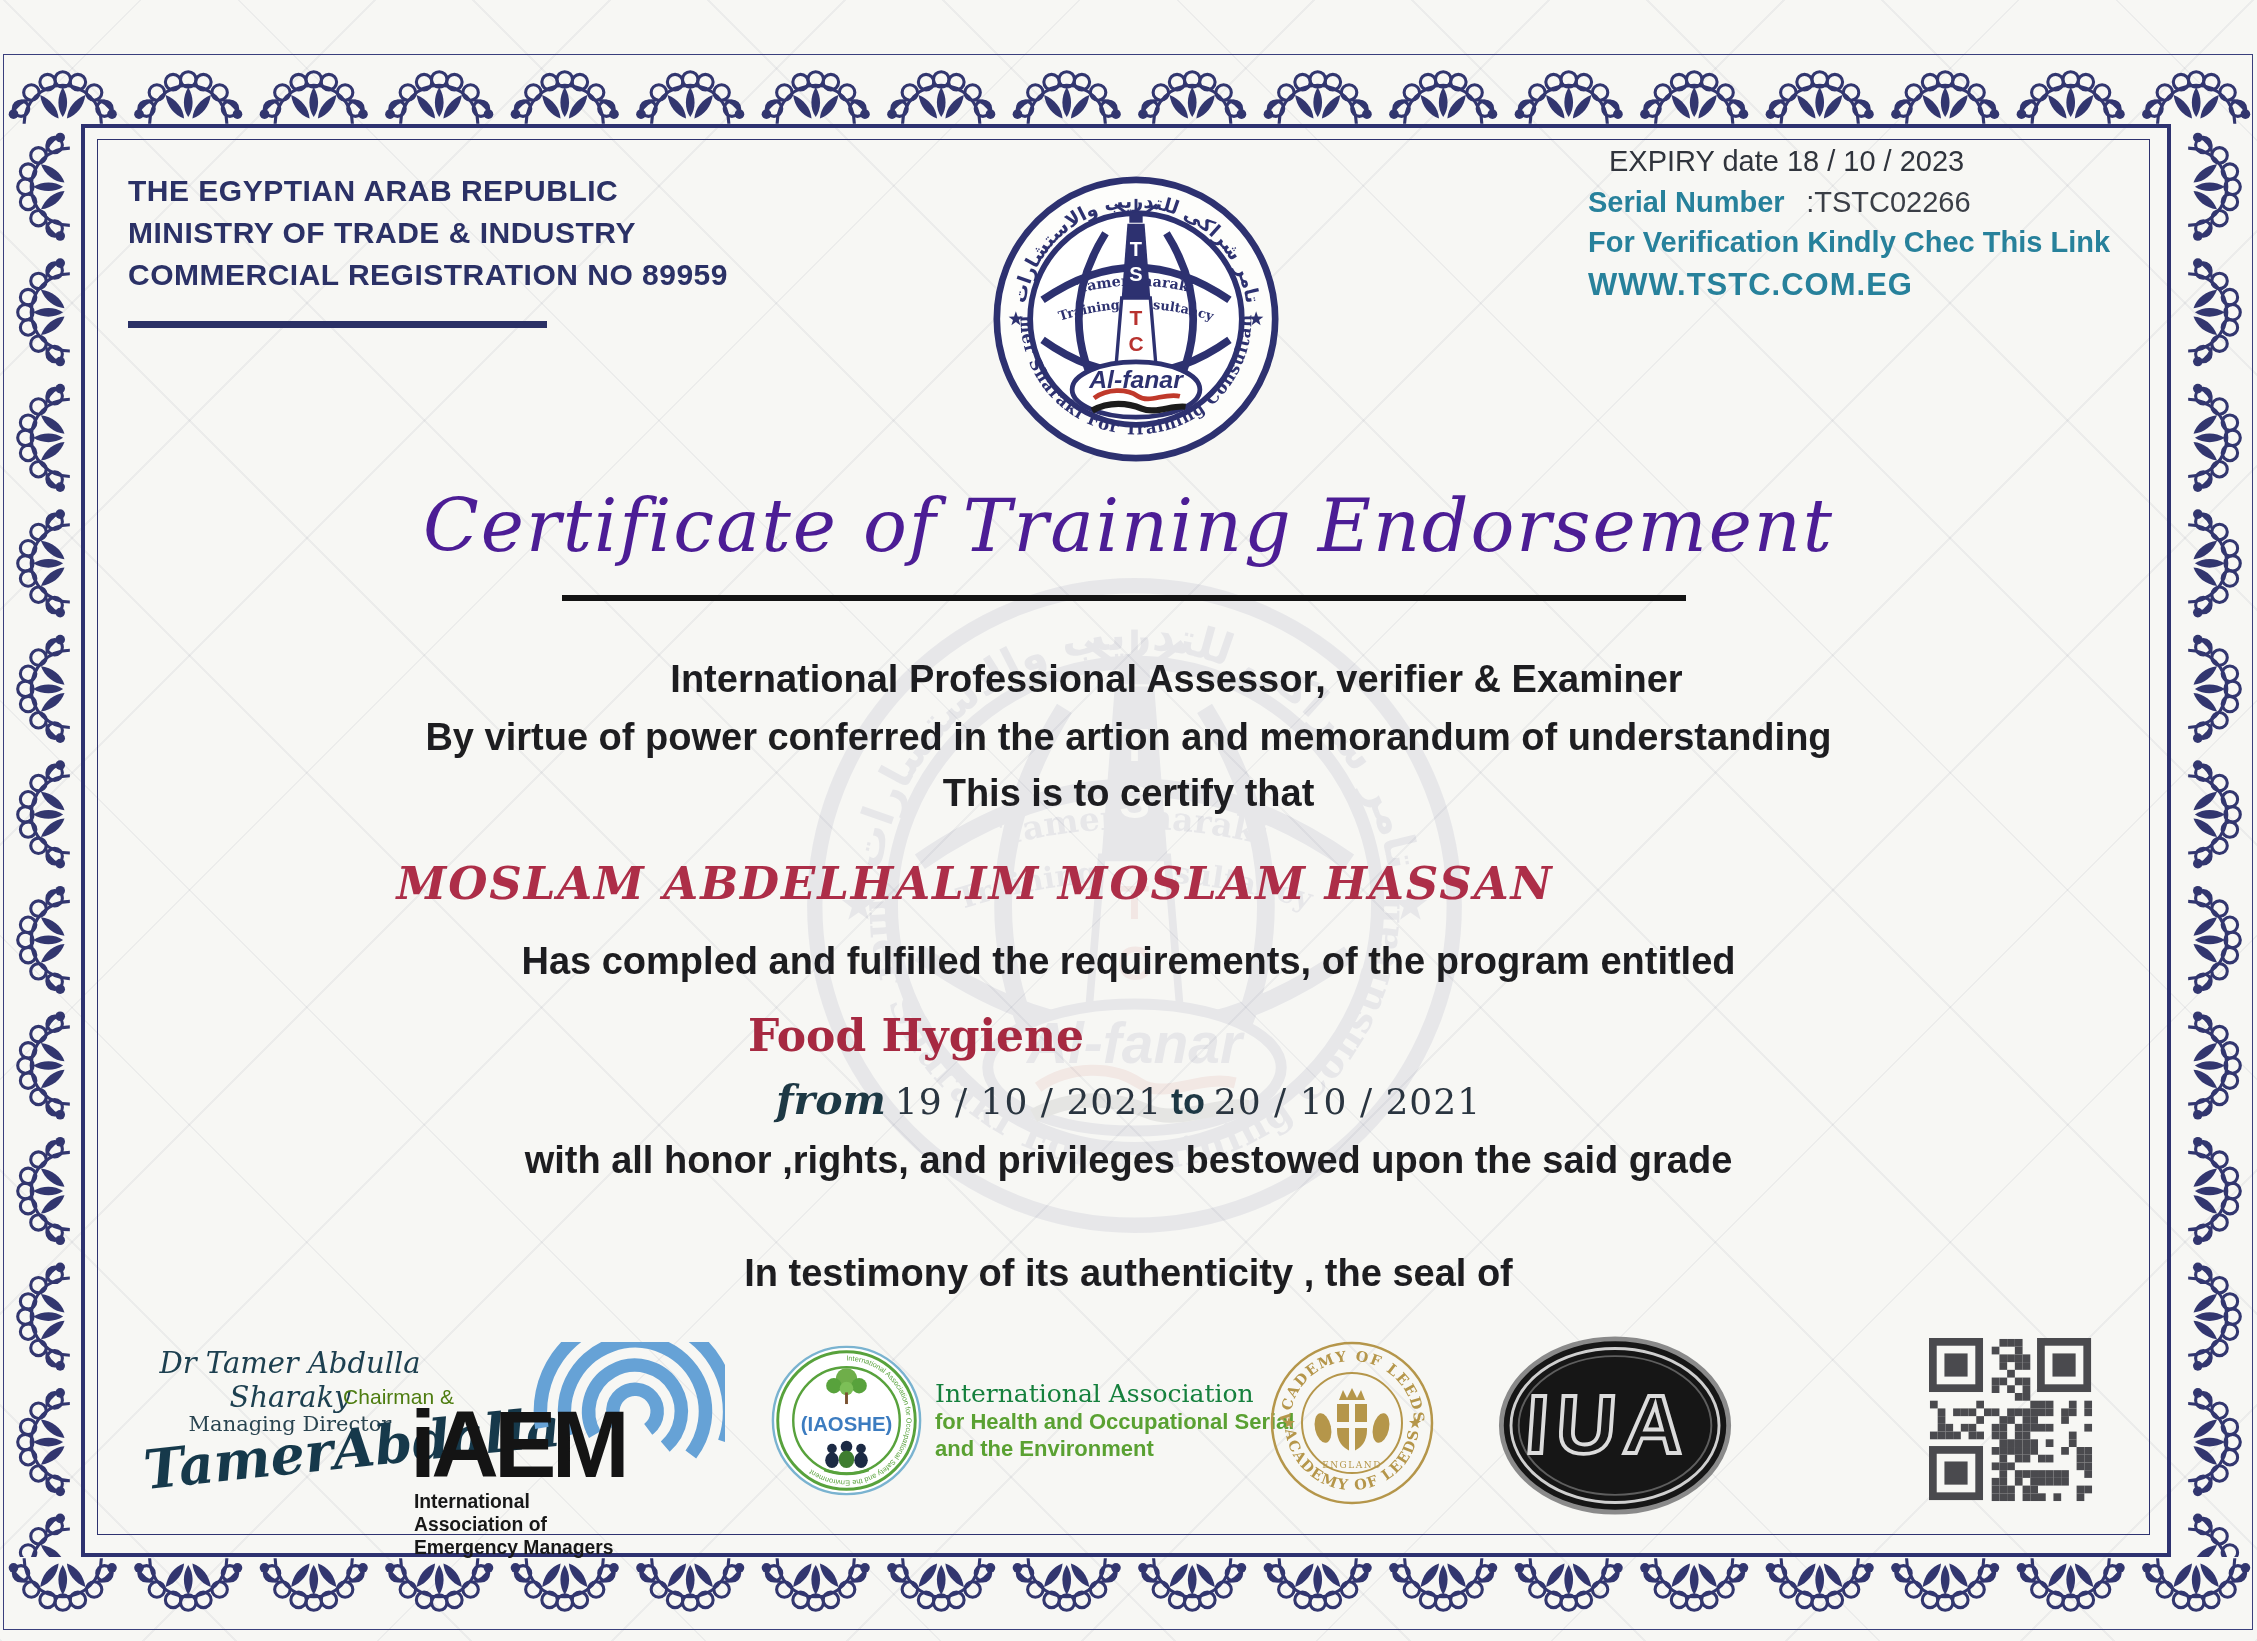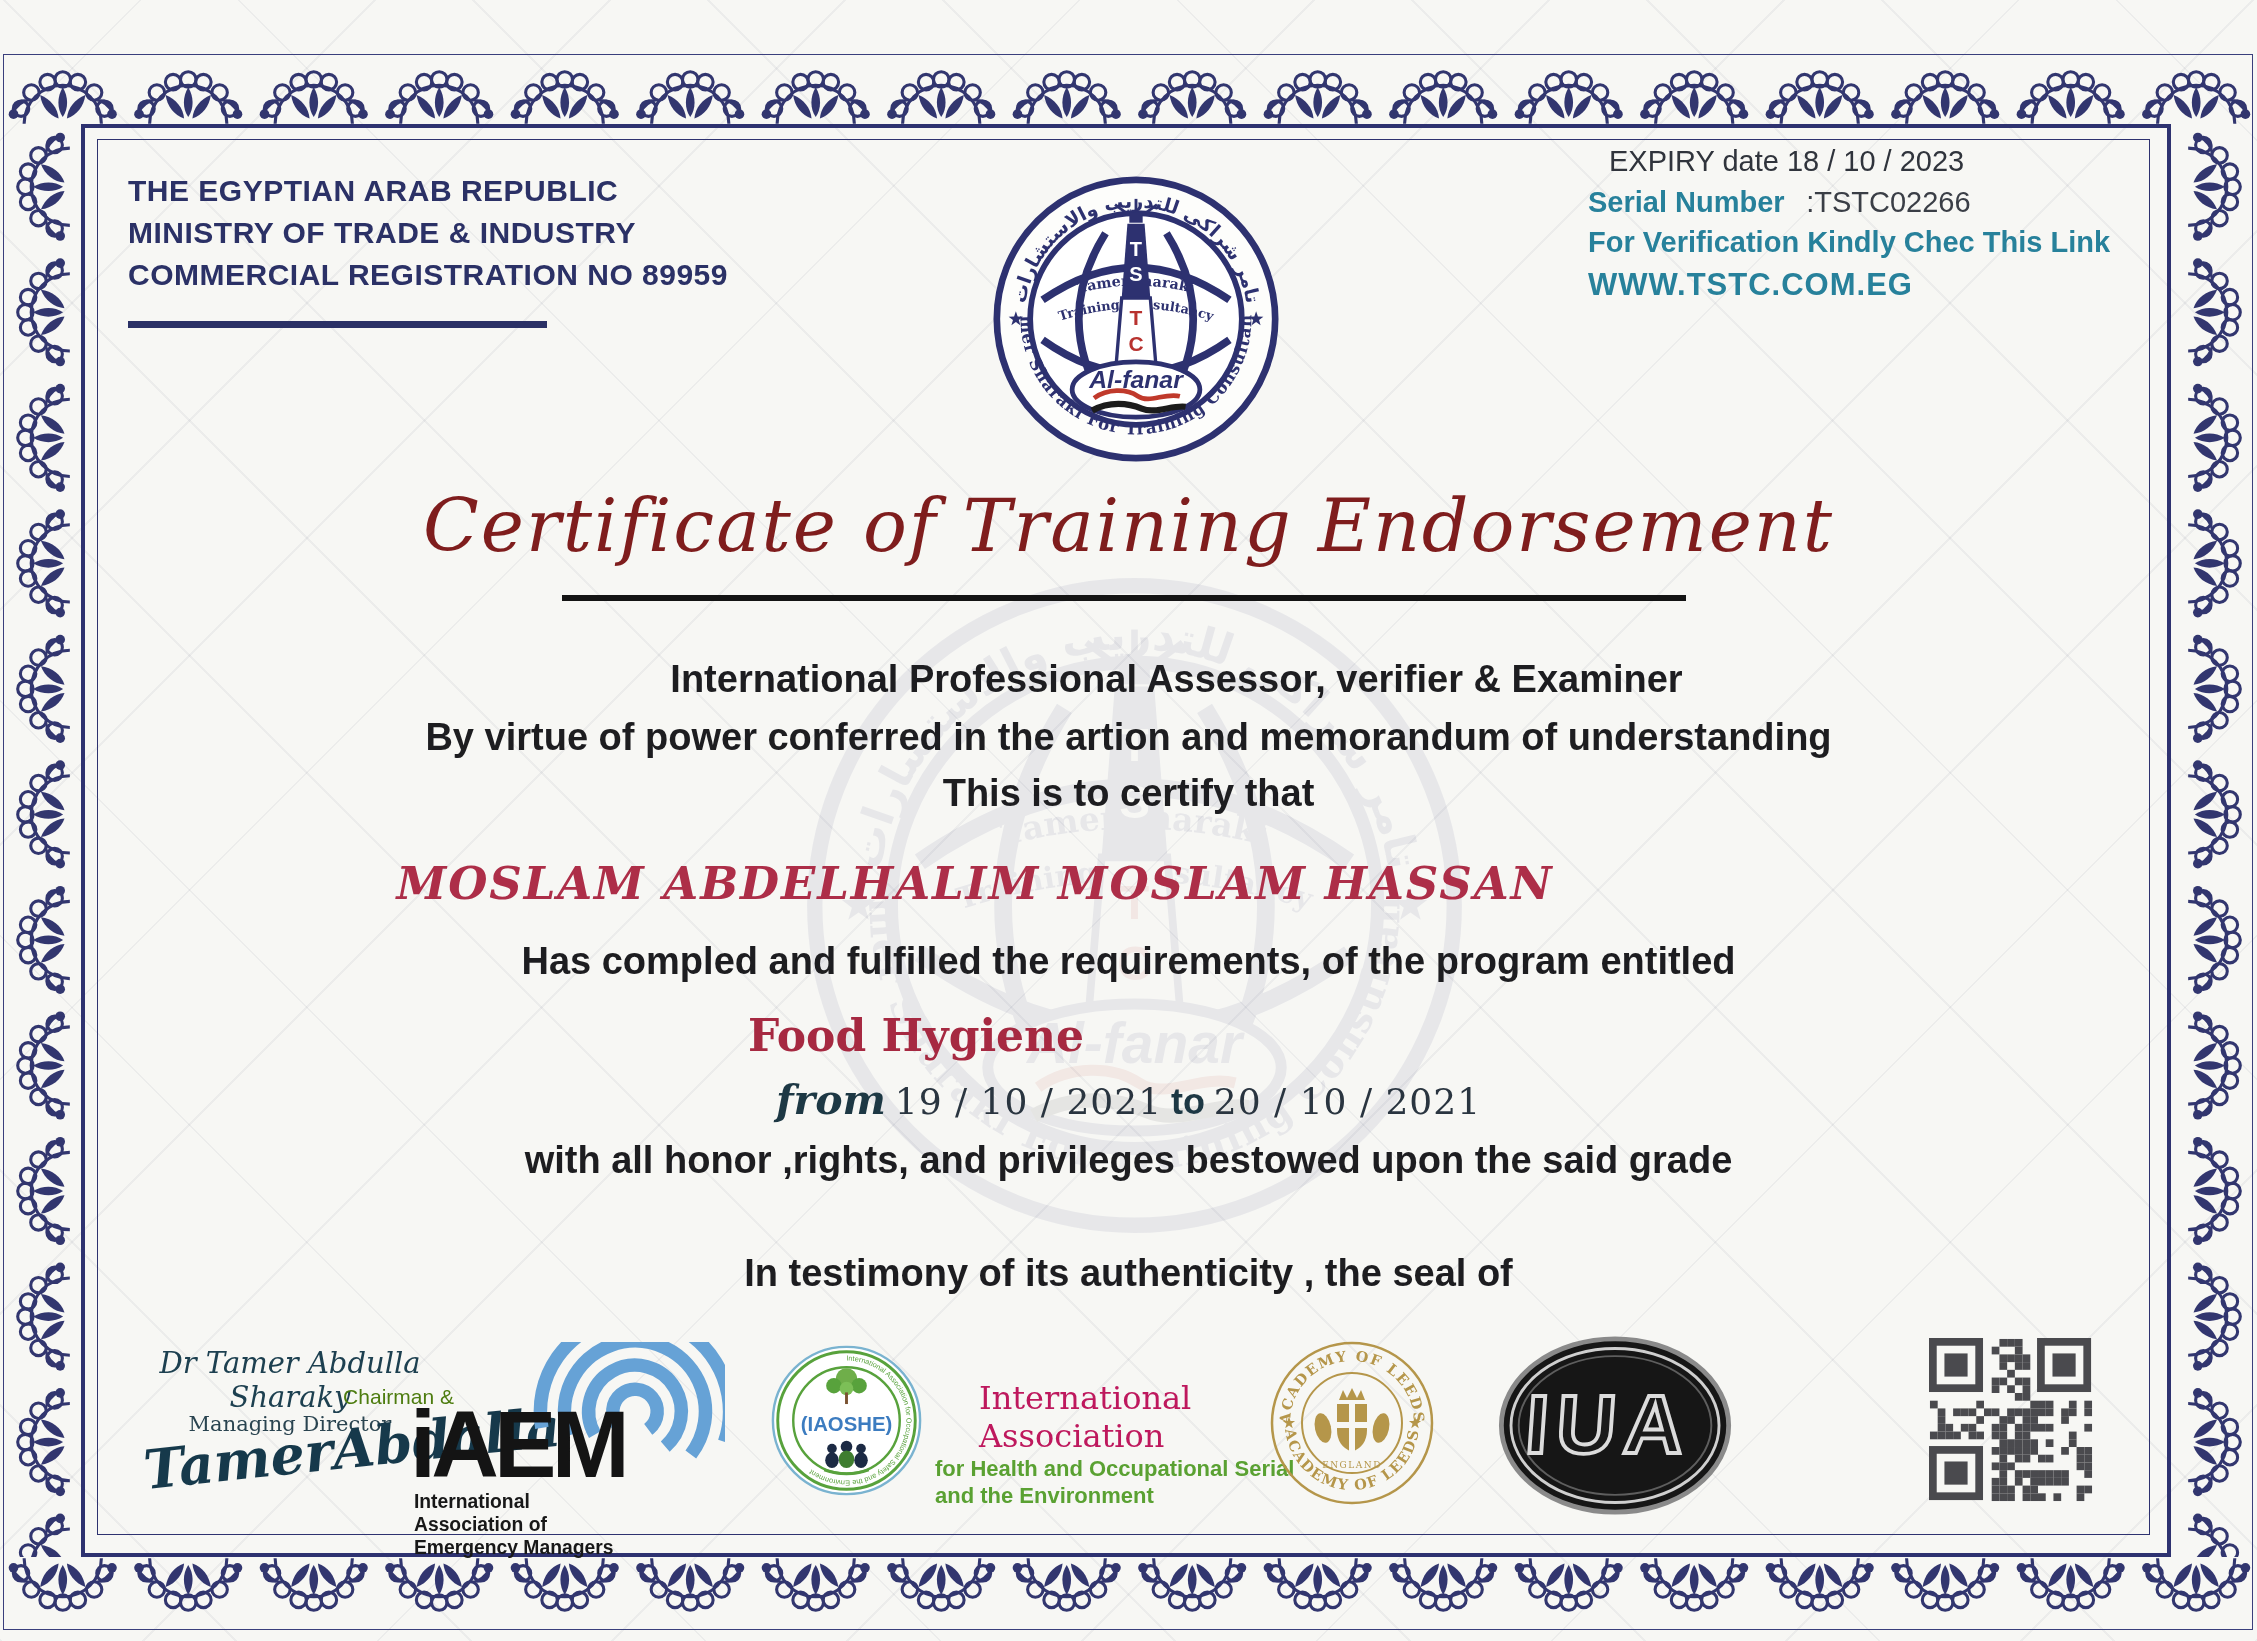--- a/index.html
+++ b/index.html
@@ -21,21 +21,21 @@
   #hdr-left-rule{left:128px;top:321px;width:419px;height:6.8px;background:#2b3166;}
   #hdr-right{left:1588px;top:145px;width:560px;font-size:29px;}
   #exp-line{color:#30343c;padding-left:21px;font-weight:400;}
   #serial-row{margin-top:7.7px;}
   #serial-label{color:#27819b;font-weight:bold;}
   #serial-value{color:#3a3e46;margin-left:13.5px;font-weight:400;}
   #verify-line{color:#27819b;font-weight:bold;margin-top:7.7px;}
   #site-line{color:#27819b;font-weight:bold;margin-top:7.7px;font-size:31px;letter-spacing:1px;}
   
   #title{left:0;width:2257px;top:483px;text-align:center;font-family:"DejaVu Serif",serif;
-         font-style:italic;font-size:73px;color:#7f1d1d;letter-spacing:1.9px;}
+         font-style:italic;font-size:73px;color:#4c1d95;letter-spacing:1.9px;}
   #title-rule{left:562px;top:595px;width:1124px;height:5.8px;background:#141414;}
   .bline{position:absolute;left:0;width:2257px;text-align:center;font-weight:bold;color:#1d1d20;
          font-size:38px;font-family:"Liberation Sans",sans-serif;}
   #b1{top:658px;padding-left:48px;} #b2{top:716px;} #b3{top:772px;}
   #name{position:absolute;left:0;width:1950px;top:857px;text-align:center;
         font-family:"DejaVu Serif",serif;font-style:italic;font-weight:bold;font-size:45px;
         color:#ad2e48;letter-spacing:1.9px;}
   #b4{top:940px;}
   #program{position:absolute;left:0;width:1832px;top:1010px;text-align:center;
            font-family:"DejaVu Serif",serif;font-weight:bold;font-size:44px;color:#a62941;}
@@ -47,21 +47,21 @@
   
   #sig-name{left:126px;top:1346px;width:328px;text-align:center;font-family:"DejaVu Serif",serif;
             font-style:italic;font-size:29px;color:#1d4050;}
   #sig-role1{left:126px;top:1385px;width:328px;text-align:right;font-family:Liberation Sans, sans-serif;
              font-size:21px;color:#4d7c0f;}
   #sig-role2{left:126px;top:1412px;width:328px;text-align:center;font-family:"DejaVu Serif",serif;
              font-size:21px;color:#2a4450;}
   #sig-script{left:143px;top:1421px;width:328px;text-align:center;font-family:"DejaVu Serif",serif;
               font-style:italic;font-weight:bold;font-size:54px;color:#16394b;transform:rotate(-6deg);}
   #assoc-text{left:935px;top:1379px;width:406px;}
-  #assoc-l1{font-family:"DejaVu Serif",serif;font-size:32px;color:#be185d;margin-left:44px;}
+  #assoc-l1{font-family:"DejaVu Serif",serif;font-size:25px;color:#15803d;}
   #assoc-l2,#assoc-l3{font-weight:bold;font-size:22px;color:#5aa132;line-height:27px;}
   #wm{opacity:.075;}
 </style>
 </head>
 <body>
 
 <svg width="0" height="0" style="position:absolute">
   <defs>
     <g id="motif">
       <g fill="none" stroke="#32366f" stroke-width="3.2">

